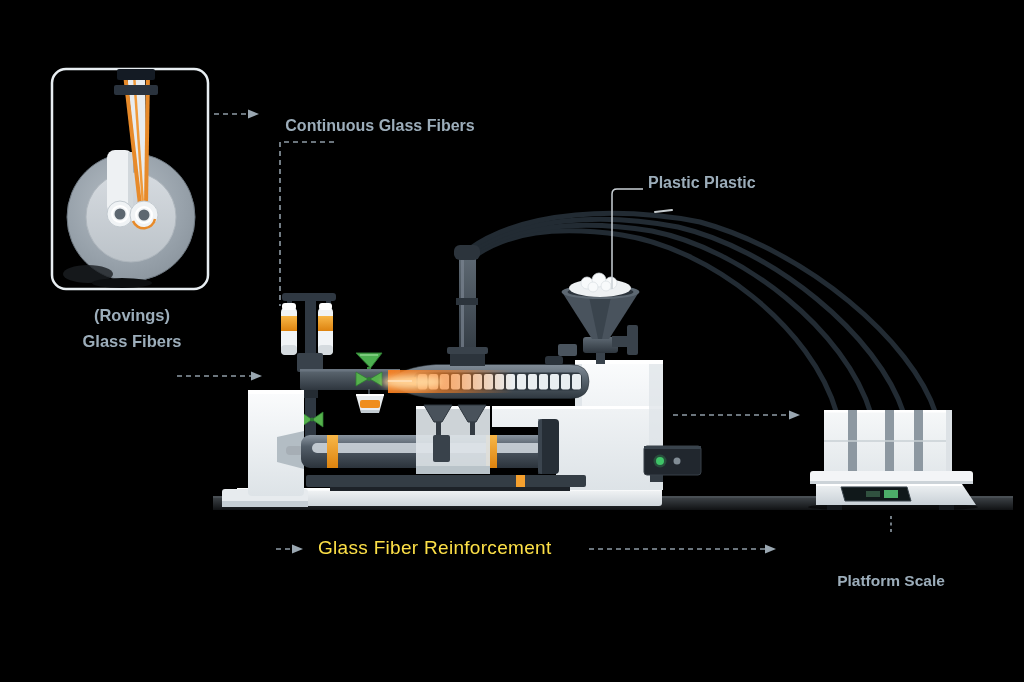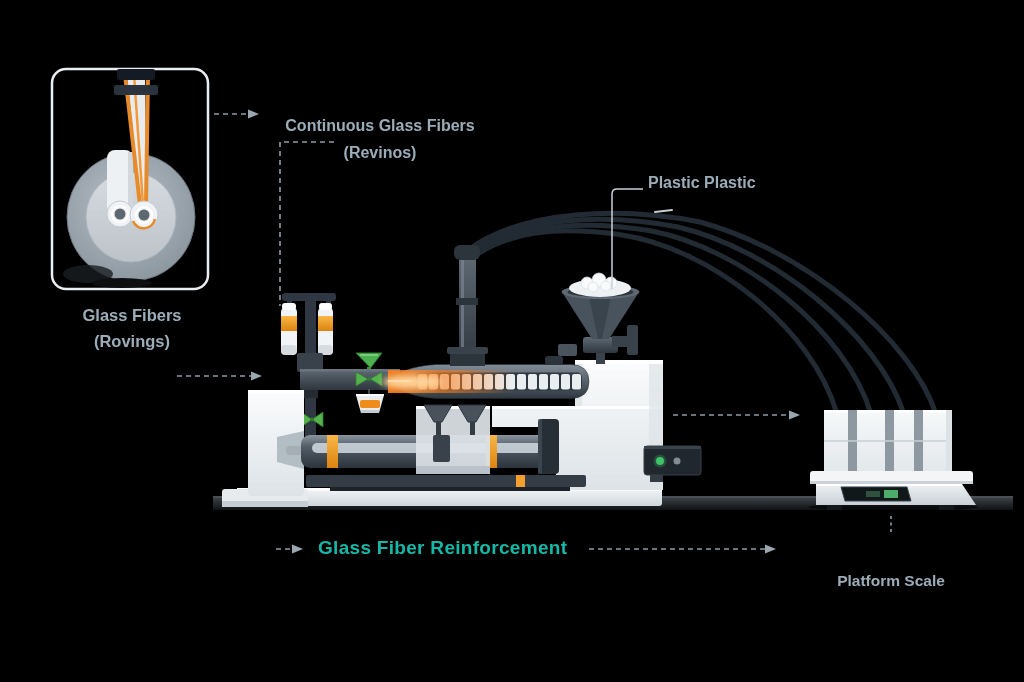--- a/index.html
+++ b/index.html
@@ -3,21 +3,21 @@
 <meta charset="utf-8">
 <style>
   html,body{margin:0;padding:0;background:#000;}
   .stage{position:relative;width:1024px;height:682px;background:#000;overflow:hidden;
          font-family:"Liberation Sans",sans-serif;}
   .stage svg{position:absolute;left:0;top:0;}
   .label{position:absolute;z-index:2;color:#9cadba;}
   .lbl-top{left:280px;top:112px;width:200px;text-align:center;font-size:16px;font-weight:600;line-height:27px;}
   .lbl-inset{left:42px;top:302px;width:180px;text-align:center;font-size:16.5px;font-weight:600;line-height:26px;}
   .lbl-pm{left:648px;top:174px;font-size:16px;font-weight:600;}
-  .lbl-gfr{left:318px;top:537px;font-size:19px;font-weight:700;color:#14b8a6;letter-spacing:.3px;}
+  .lbl-gfr{left:318px;top:537px;font-size:19px;font-weight:400;color:#fde047;letter-spacing:.3px;}
   .lbl-ps{left:830px;top:572px;width:122px;text-align:center;font-size:15.5px;font-weight:600;}
   .line{display:block;}
 </style>
 </head>
 <body>
 
 <div class="stage">
 
 <svg width="1024" height="682" viewBox="0 0 1024 682">
   <defs>
@@ -316,26 +316,25 @@
     <line x1="276" y1="549" x2="292" y2="549" stroke-dasharray="5 4"></line>
     <polygon points="292,544.5 303,549 292,553.5" fill="#9aa7b1" stroke="none"></polygon>
     <line x1="589" y1="549" x2="765" y2="549" stroke-dasharray="5 4"></line>
     <polygon points="765,544.5 776,549 765,553.5" fill="#9aa7b1" stroke="none"></polygon>
     <line x1="891" y1="516" x2="891" y2="535" stroke-dasharray="3 3.5"></line>
   </g>
 </svg>
 
 <div class="label lbl-top">
   <span class="line">Continuous Glass Fibers</span>
-  <span class="line">(Revinos)</span>
 </div>
 
 <div class="label lbl-inset">
+  <span class="line">(Rovings)</span>
   <span class="line">Glass Fibers</span>
-  <span class="line">(Rovings)</span>
 </div>
 
 <div class="label lbl-pm">Plastic Plastic</div>
 
 <div class="label lbl-gfr">Glass Fiber Reinforcement</div>
 
 <div class="label lbl-ps">Platform Scale</div>
 
 </div>
 

